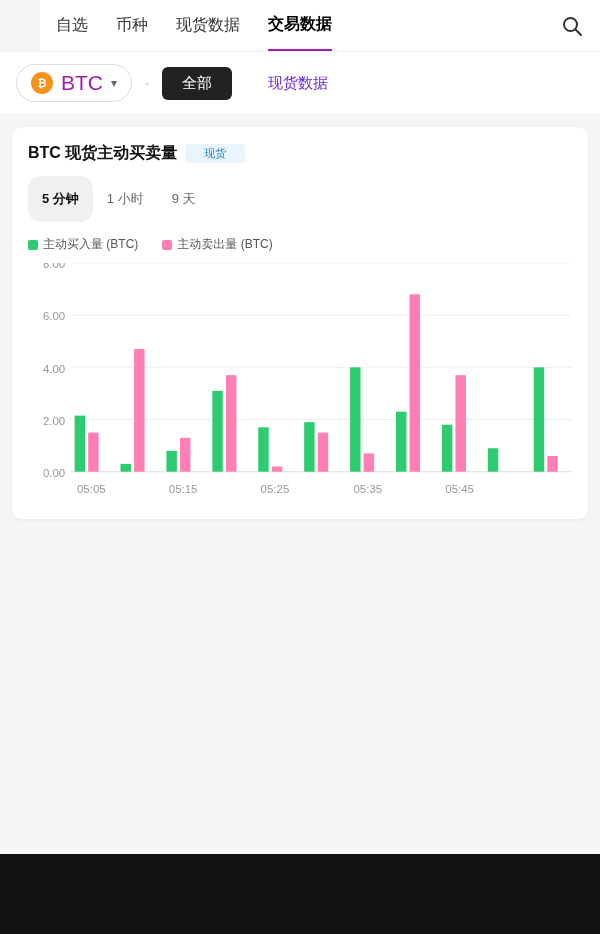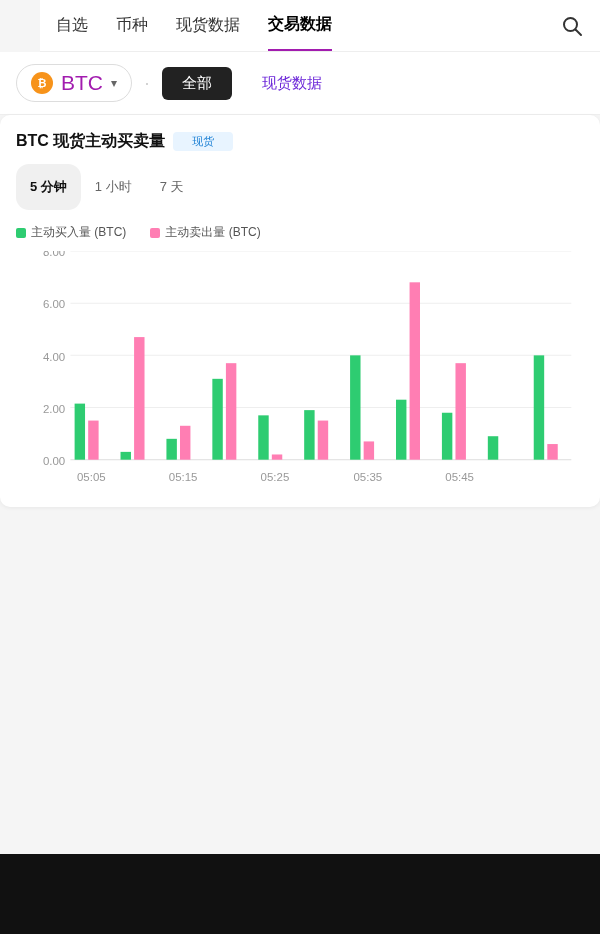--- a/index.html
+++ b/index.html
@@ -88,21 +88,21 @@
     .chevron-down {
       font-size: 12px;
       color: #666;
     }
     .divider-dot {
       color: #ccc;
       font-size: 18px;
     }
     .tab-group {
       display: flex;
-      gap: 10px;
+      gap: 16px;
     }
     .tab-btn {
       padding: 7px 20px;
       border-radius: 6px;
       font-size: 15px;
       cursor: pointer;
       border: none;
       outline: none;
     }
     .tab-btn.active {
@@ -110,20 +110,21 @@
       color: #fff;
     }
     .tab-btn.inactive {
       background: transparent;
       color: #6d28d9;
     }
 
     
     .chart-card {
       background: #fff;
+      margin: 12px;
       border-radius: 10px;
       padding: 16px;
       box-shadow: 0 1px 4px rgba(0,0,0,0.06);
     }
     .chart-title-row {
       display: flex;
       align-items: center;
       gap: 8px;
       margin-bottom: 12px;
     }
@@ -239,21 +240,21 @@
 
 <div class="chart-card">
   <div class="chart-title-row">
     <span class="chart-title">BTC 现货主动买卖量</span>
     <span class="spot-badge">现货</span>
   </div>
 
   <div class="time-tabs">
     <span class="time-tab active">5 分钟</span>
     <span class="time-tab">1 小时</span>
-    <span class="time-tab">7 天</span>
+    <span class="time-tab">9 天</span>
   </div>
 
   <div class="legend">
     <div class="legend-item">
       <div class="legend-dot buy"></div>
       <span>主动买入量 (BTC)</span>
     </div>
     <div class="legend-item">
       <div class="legend-dot sell"></div>
       <span>主动卖出量 (BTC)</span>

